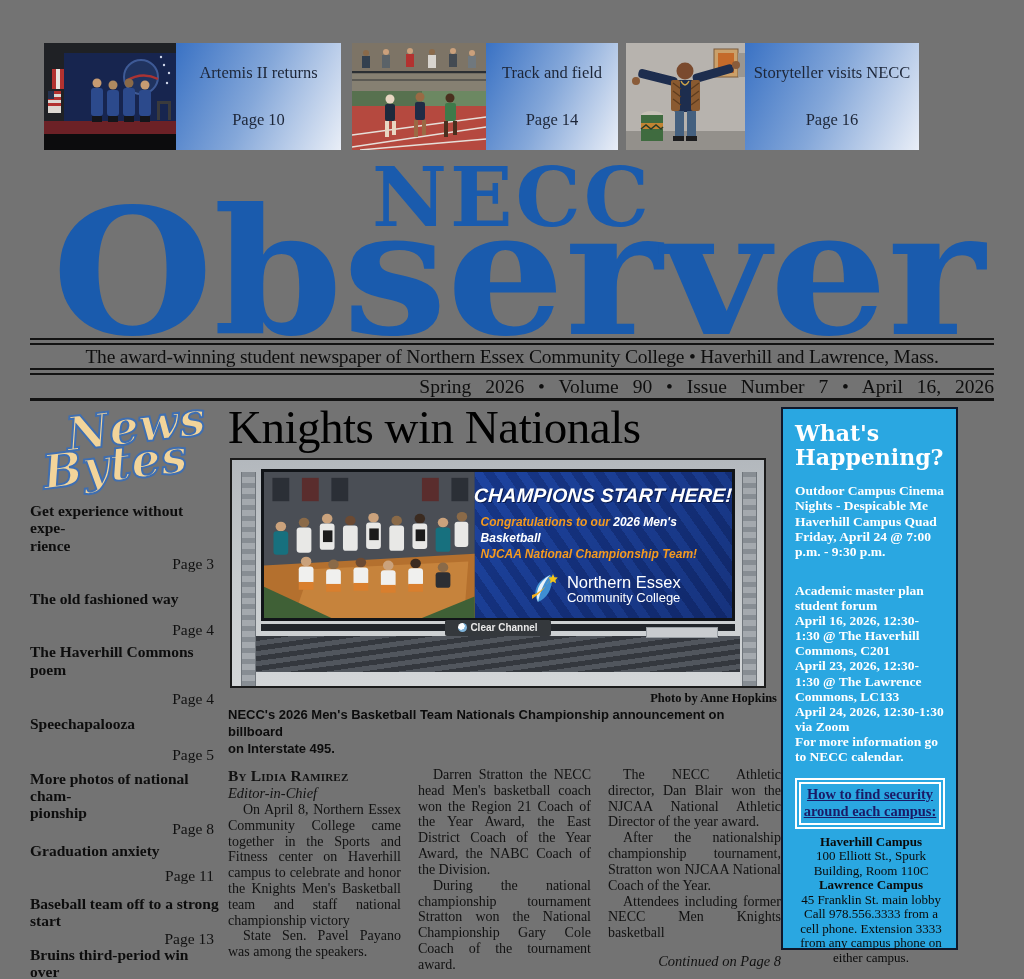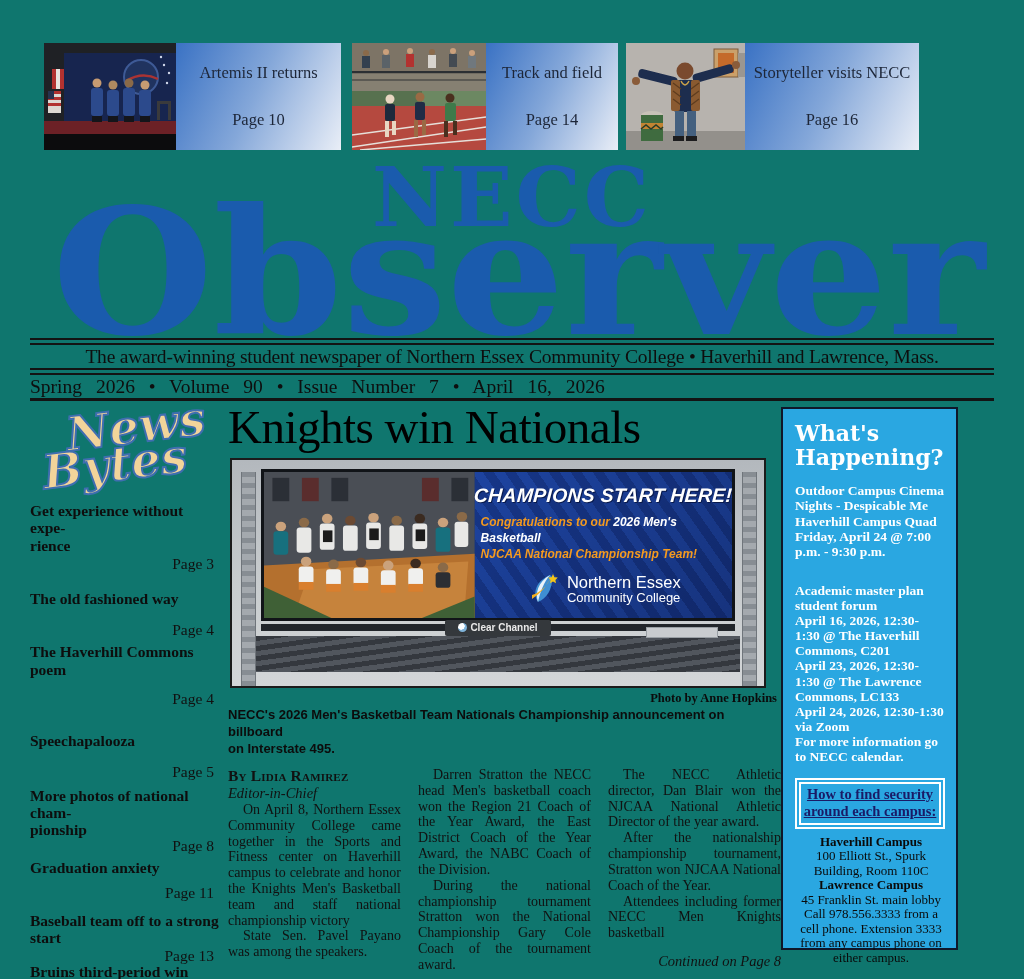--- a/index.html
+++ b/index.html
@@ -1,37 +1,37 @@
 <!DOCTYPE html>
 <html><head>
 <meta charset="utf-8">
 <style>
   * { box-sizing: border-box; margin: 0; padding: 0; }
   html,body { background:#fff; }
-  .page{ position:relative; width:1024px; height:979px; background:#0f766e;
+  .page{ position:relative; width:1024px; height:979px; background:#737373;
          font-family:"Liberation Serif", serif; overflow:hidden; }
 
   
   .teaser-row{ position:absolute; top:43px; left:44px; height:107px; display:flex; }
   .t-photo{ height:107px; overflow:hidden; }
   .t-photo svg{ display:block; width:100%; height:100%; }
   .t-box{ height:107px; background:linear-gradient(115deg,#3a72c4 0%,#84a7d9 48%,#e9eef7 100%);
           display:flex; flex-direction:column; align-items:center; justify-content:center;
           gap:27px; font-size:16.5px; color:#1d2638; }
 
   
   .masthead-svg{ position:absolute; top:150px; left:50px; }
 
   
   .rule{ position:absolute; left:30px; width:964px; background:#131313; }
   .r1{ top:338px; height:2px; } .r2{ top:343px; height:2px; }
   .tagline{ position:absolute; top:346px; left:30px; width:964px; text-align:center;
             font-size:19.5px; color:#0e0e0e; letter-spacing:-0.2px; }
   .r3{ top:368px; height:2px; } .r4{ top:373px; height:2px; }
-  .dateline{ position:absolute; top:376px; left:30px; width:964px; text-align:left;
+  .dateline{ position:absolute; top:376px; left:30px; width:964px; text-align:right;
              font-size:19.5px; color:#0e0e0e; word-spacing:9px; }
   .r5{ top:398px; height:2.5px; }
 
   
   .news-bytes{ position:absolute; left:30px; top:404px; width:190px; }
   .nb-logo{ transform:rotate(-7deg); margin-left:10px; width:170px;
             font-family:"DejaVu Serif", serif; font-style:italic; font-weight:bold;
             font-size:47px; line-height:1; color:#f2d49a;
             -webkit-text-stroke:2px #3f6eb0; }
   .nb-l1{ display:block; margin-left:28px; }
@@ -262,21 +262,21 @@
         <div class="nb-page" style="margin-top:1px">Page 3</div>
       </div>
       <div class="nb-item" style="margin-top:17px">
         <div class="nb-title">The old fashioned way</div>
         <div class="nb-page" style="margin-top:14px">Page 4</div>
       </div>
       <div class="nb-item" style="margin-top:4px">
         <div class="nb-title">The Haverhill Commons poem</div>
         <div class="nb-page" style="margin-top:12px">Page 4</div>
       </div>
-      <div class="nb-item" style="margin-top:24px">
+      <div class="nb-item" style="margin-top:7px">
         <div class="nb-title">Speechapalooza</div>
         <div class="nb-page" style="margin-top:13px">Page 5</div>
       </div>
       <div class="nb-item" style="margin-top:6px">
         <div class="nb-title">More photos of national cham-
 pionship</div>
         <div class="nb-page" style="margin-top:-2px">Page 8</div>
       </div>
       <div class="nb-item" style="margin-top:4px">
         <div class="nb-title">Graduation anxiety</div>

